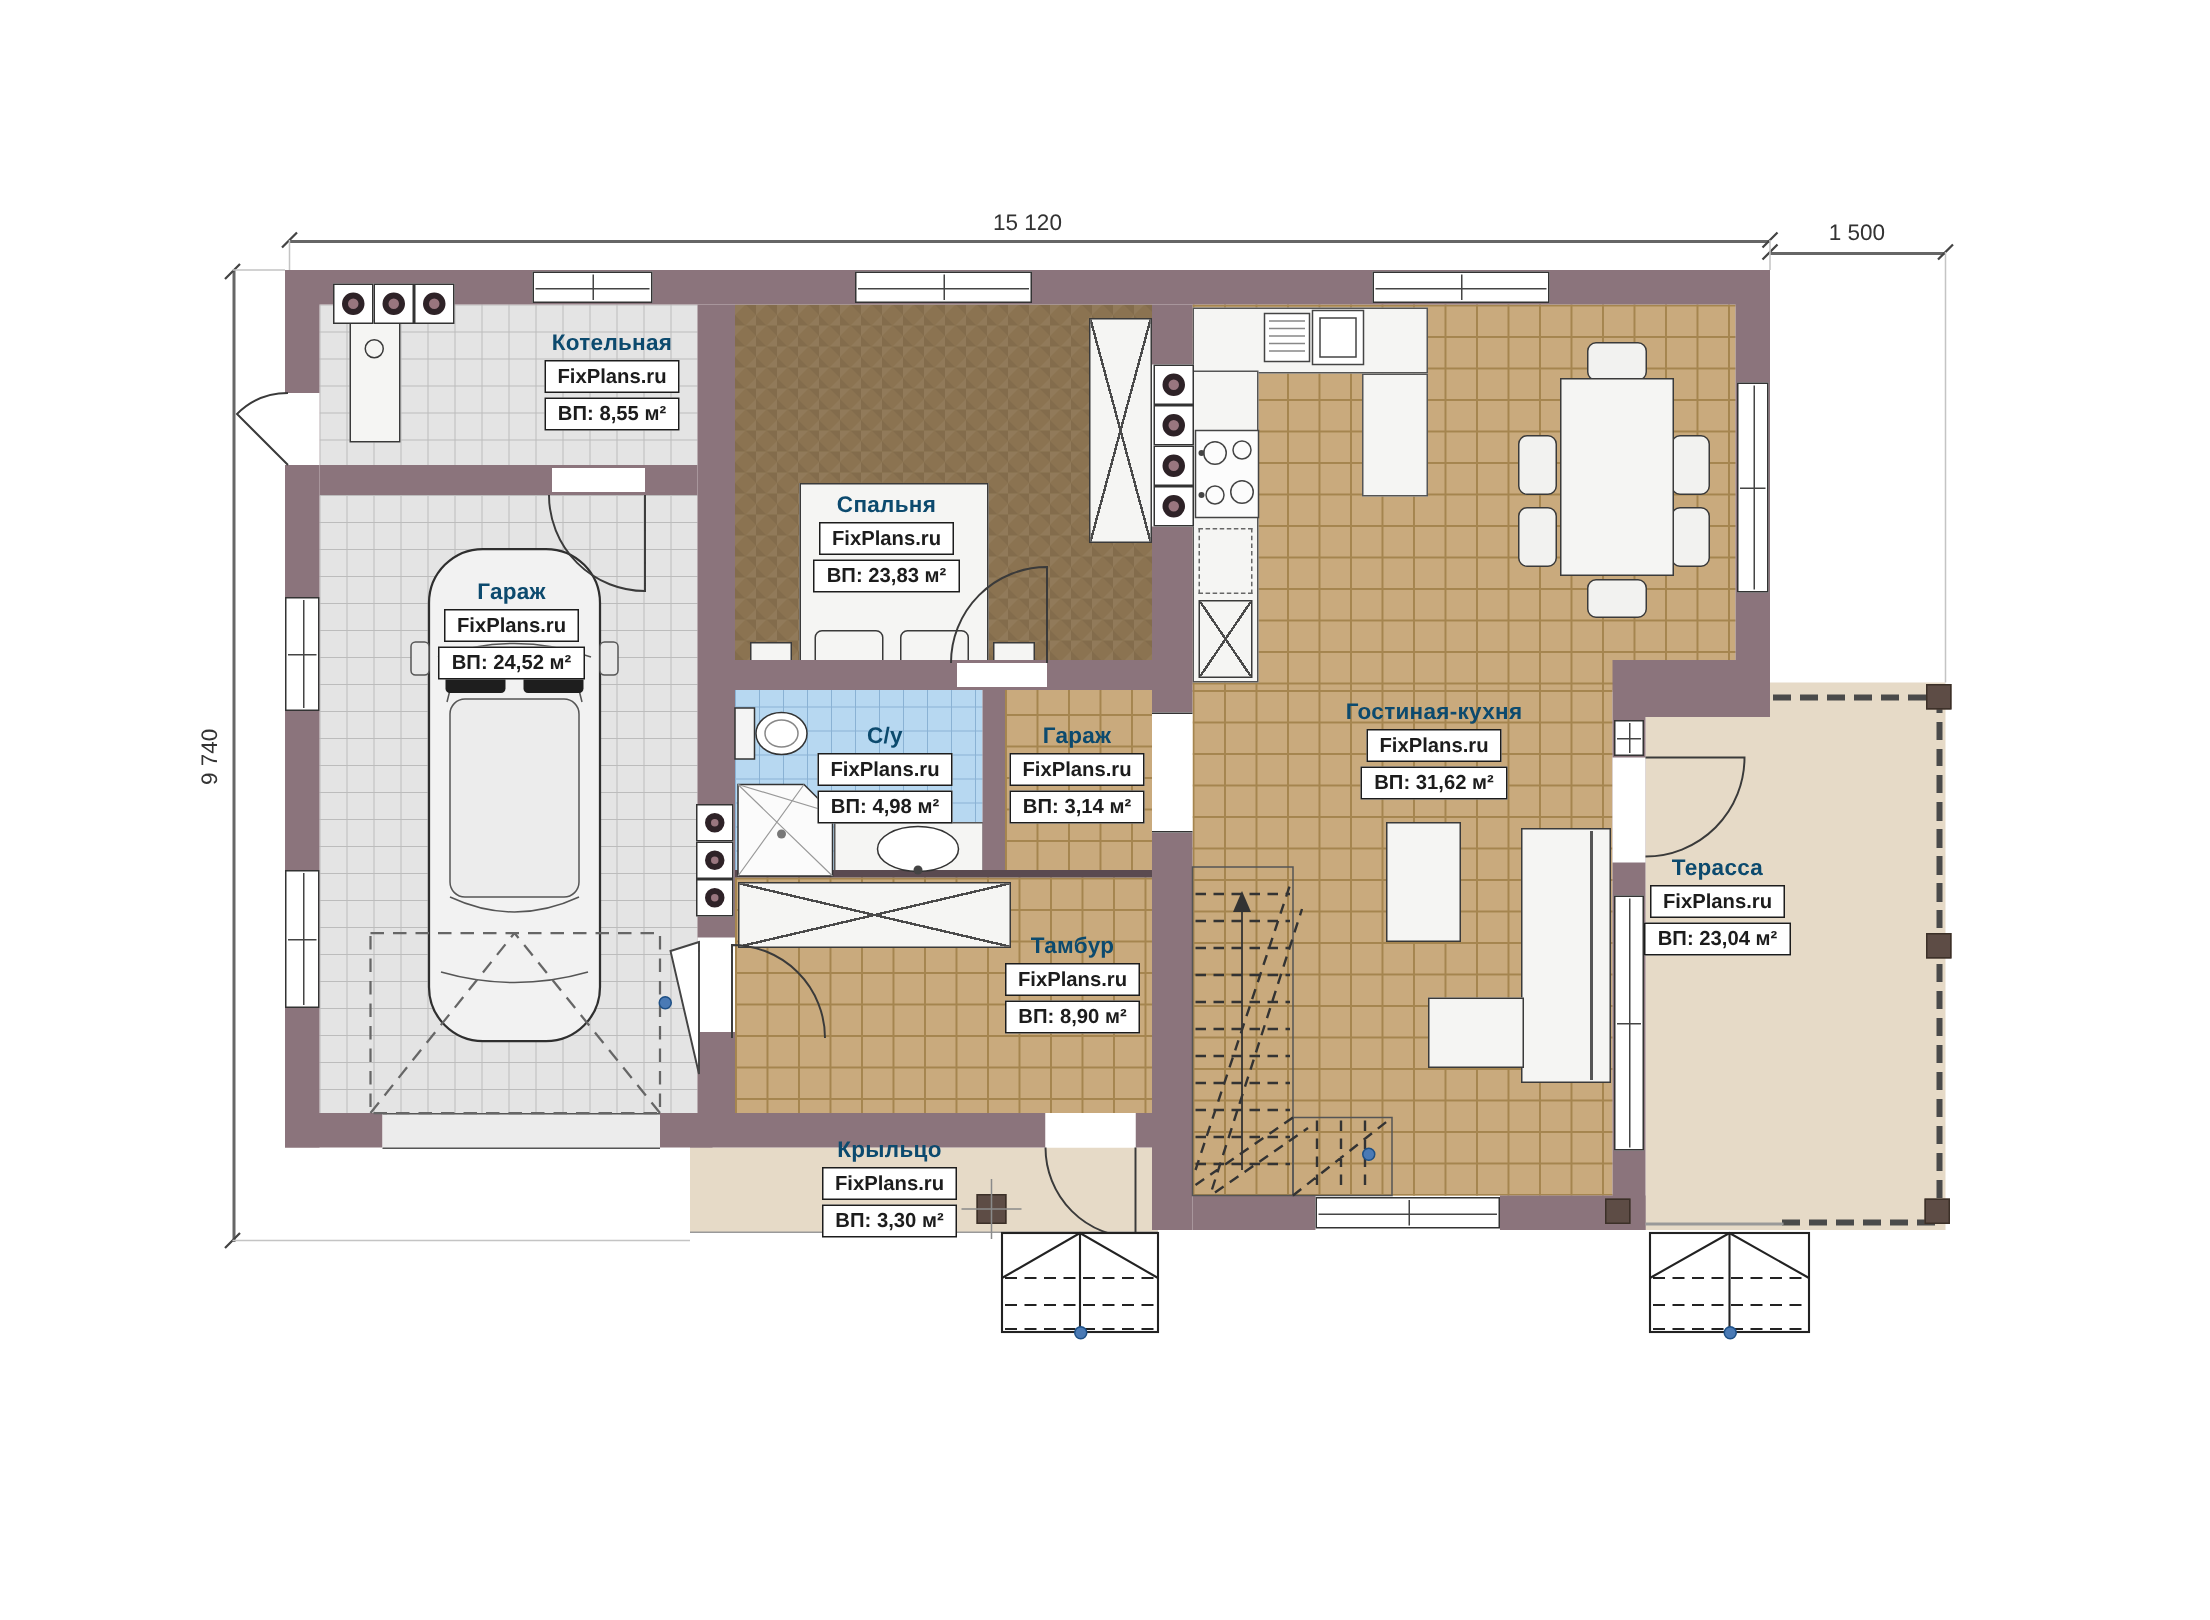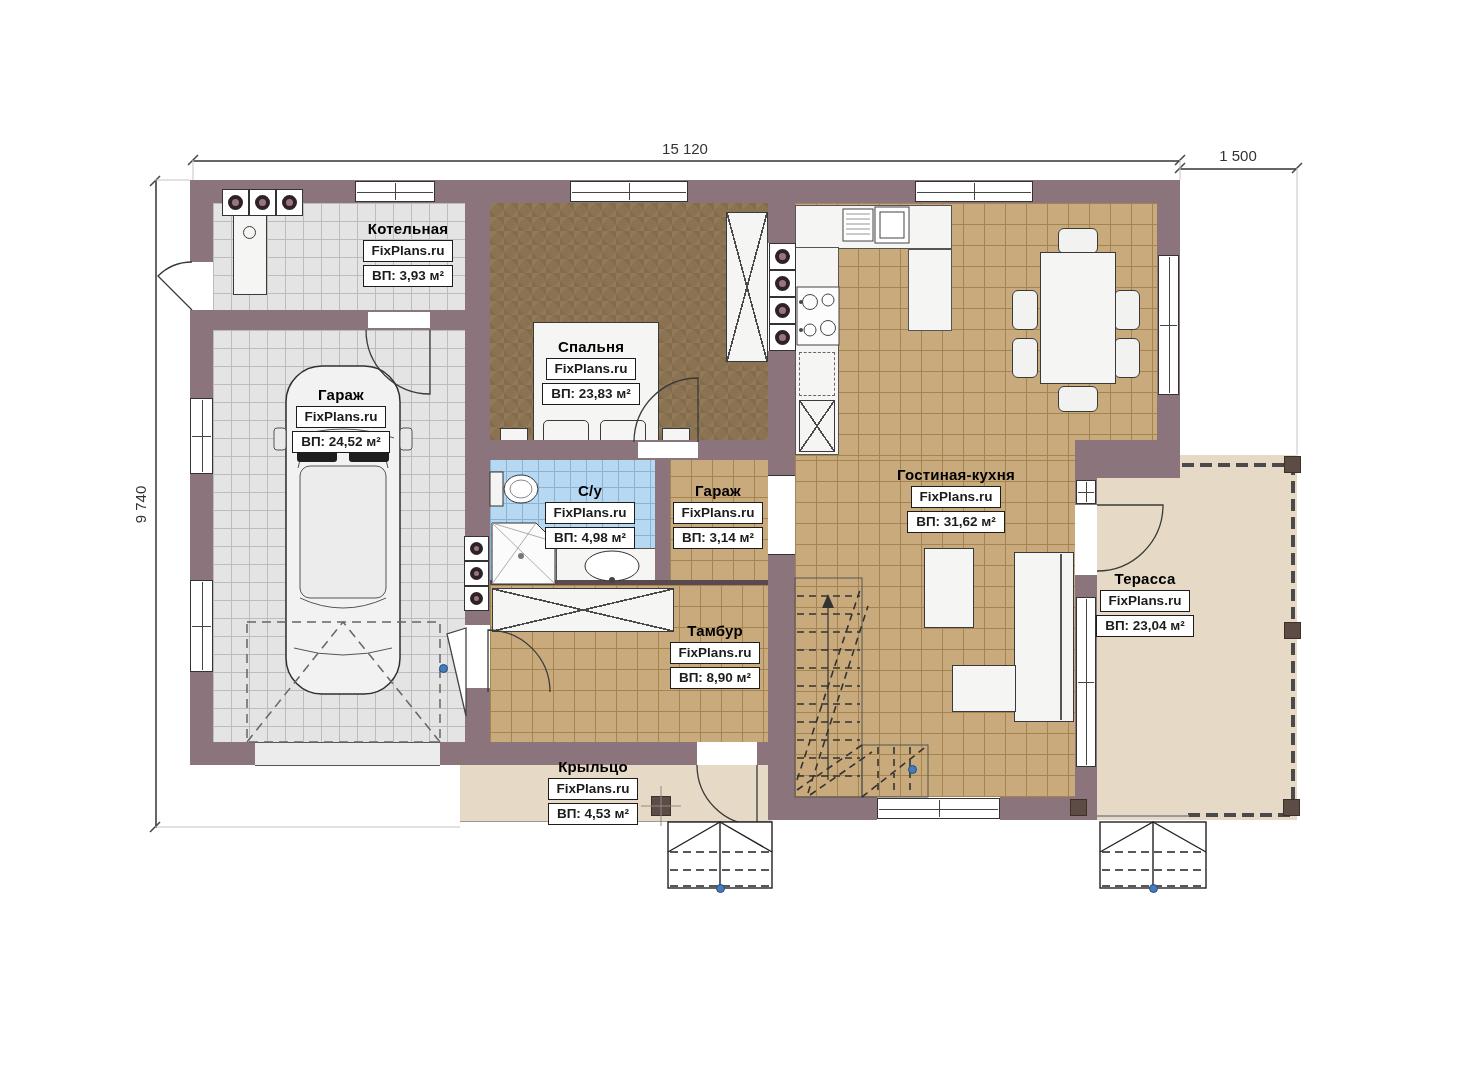--- a/index.html
+++ b/index.html
@@ -21,21 +21,21 @@
   .opening{position:absolute;background:#fff;z-index:15}
   .sill{position:absolute;background:#ececec;border-top:1.5px solid #555;border-bottom:1.5px solid #555;z-index:15}
   .furn{position:absolute;background:#f5f5f3;border:1.5px solid #3a3a3a;z-index:5}
   .x{background-image:linear-gradient(to top right,transparent calc(50% - .8px),#4a4a4a calc(50% - .8px),#4a4a4a calc(50% + .8px),transparent calc(50% + .8px)),linear-gradient(to bottom right,transparent calc(50% - .8px),#4a4a4a calc(50% - .8px),#4a4a4a calc(50% + .8px),transparent calc(50% + .8px))}
   .dashed{position:absolute;border:1.5px dashed #666;z-index:5}
   .chair{position:absolute;background:#f2f2f0;border:1.3px solid #3a3a3a;border-radius:6px;z-index:4}
   .fline{position:absolute;background:#555;z-index:6}
   .vent{position:absolute;background:#fff;border:1px solid #333;display:flex;align-items:center;justify-content:center;z-index:20}
   .vent i{display:block;width:15px;height:15px;border-radius:50%;background:#99767f;border:4px solid #2e2227}
   .room-label{position:absolute;text-align:center;z-index:40}
-  .room-title{font-size:15px;font-weight:bold;color:#000000;letter-spacing:.2px}
+  .room-title{font-size:15px;font-weight:bold;color:#0c4a6e;letter-spacing:.2px}
   .label-box{display:block;width:max-content;background:#fff;border:1.5px solid #1c1c1c;padding:1px 8px;font-size:13.5px;font-weight:bold;color:#1c1c1c;margin:3px auto 0;line-height:1.35}
   .dim-line{position:absolute;background:#666;z-index:25}
   .dim-label{position:absolute;font-size:15px;color:#333;text-align:center;z-index:25}
   .rot{transform:rotate(-90deg)}
   .rail-h{position:absolute;height:4px;background:repeating-linear-gradient(90deg,#4a4a4a 0 12px,transparent 12px 18px);z-index:12}
   .rail-v{position:absolute;width:4px;background:repeating-linear-gradient(180deg,#4a4a4a 0 12px,transparent 12px 18px);z-index:12}
   .edge{position:absolute;background:#999;z-index:12}
   .post{position:absolute;background:#5d4c45;border:1px solid #3c3028;z-index:22}
   .dot{position:absolute;width:9px;height:9px;border-radius:50%;background:#4a7ab5;border:1.5px solid #1d4f85;z-index:35}
   svg.overlay{position:absolute;left:0;top:0;z-index:30}
@@ -264,28 +264,28 @@
       <rect x="875" y="207" width="34" height="36" fill="#fff" stroke="#444"></rect>
       <rect x="880" y="212" width="24" height="26" fill="none" stroke="#444"></rect>
     </g>
 
     <path d="M 641,806 H 681 M 661,786 V 826" stroke="#8a8a8a" stroke-width="1"></path>
   </svg>
 
   <div class="room-label" style="left:347px;top:220px;width:122px">
     <div class="room-title">Котельная</div>
     <div class="label-box">FixPlans.ru</div>
-    <div class="label-box">ВП: 3,93 м²</div>
+    <div class="label-box">ВП: 8,55 м²</div>
   </div>
   <div class="room-label" style="left:280px;top:386px;width:122px">
     <div class="room-title">Гараж</div>
     <div class="label-box">FixPlans.ru</div>
     <div class="label-box">ВП: 24,52 м²</div>
   </div>
-  <div class="room-label" style="left:528px;top:338px;width:126px">
+  <div class="room-label" style="left:528px;top:328px;width:126px">
     <div class="room-title">Спальня</div>
     <div class="label-box">FixPlans.ru</div>
     <div class="label-box">ВП: 23,83 м²</div>
   </div>
   <div class="room-label" style="left:530px;top:482px;width:120px">
     <div class="room-title">С/у</div>
     <div class="label-box">FixPlans.ru</div>
     <div class="label-box">ВП: 4,98 м²</div>
   </div>
   <div class="room-label" style="left:659px;top:482px;width:118px">
@@ -304,16 +304,16 @@
     <div class="label-box">ВП: 31,62 м²</div>
   </div>
   <div class="room-label" style="left:1082px;top:570px;width:126px">
     <div class="room-title">Терасса</div>
     <div class="label-box">FixPlans.ru</div>
     <div class="label-box">ВП: 23,04 м²</div>
   </div>
   <div class="room-label" style="left:532px;top:758px;width:122px">
     <div class="room-title">Крыльцо</div>
     <div class="label-box">FixPlans.ru</div>
-    <div class="label-box">ВП: 4,53 м²</div>
+    <div class="label-box">ВП: 3,30 м²</div>
   </div>
 
 </div>
 
 </body></html>

